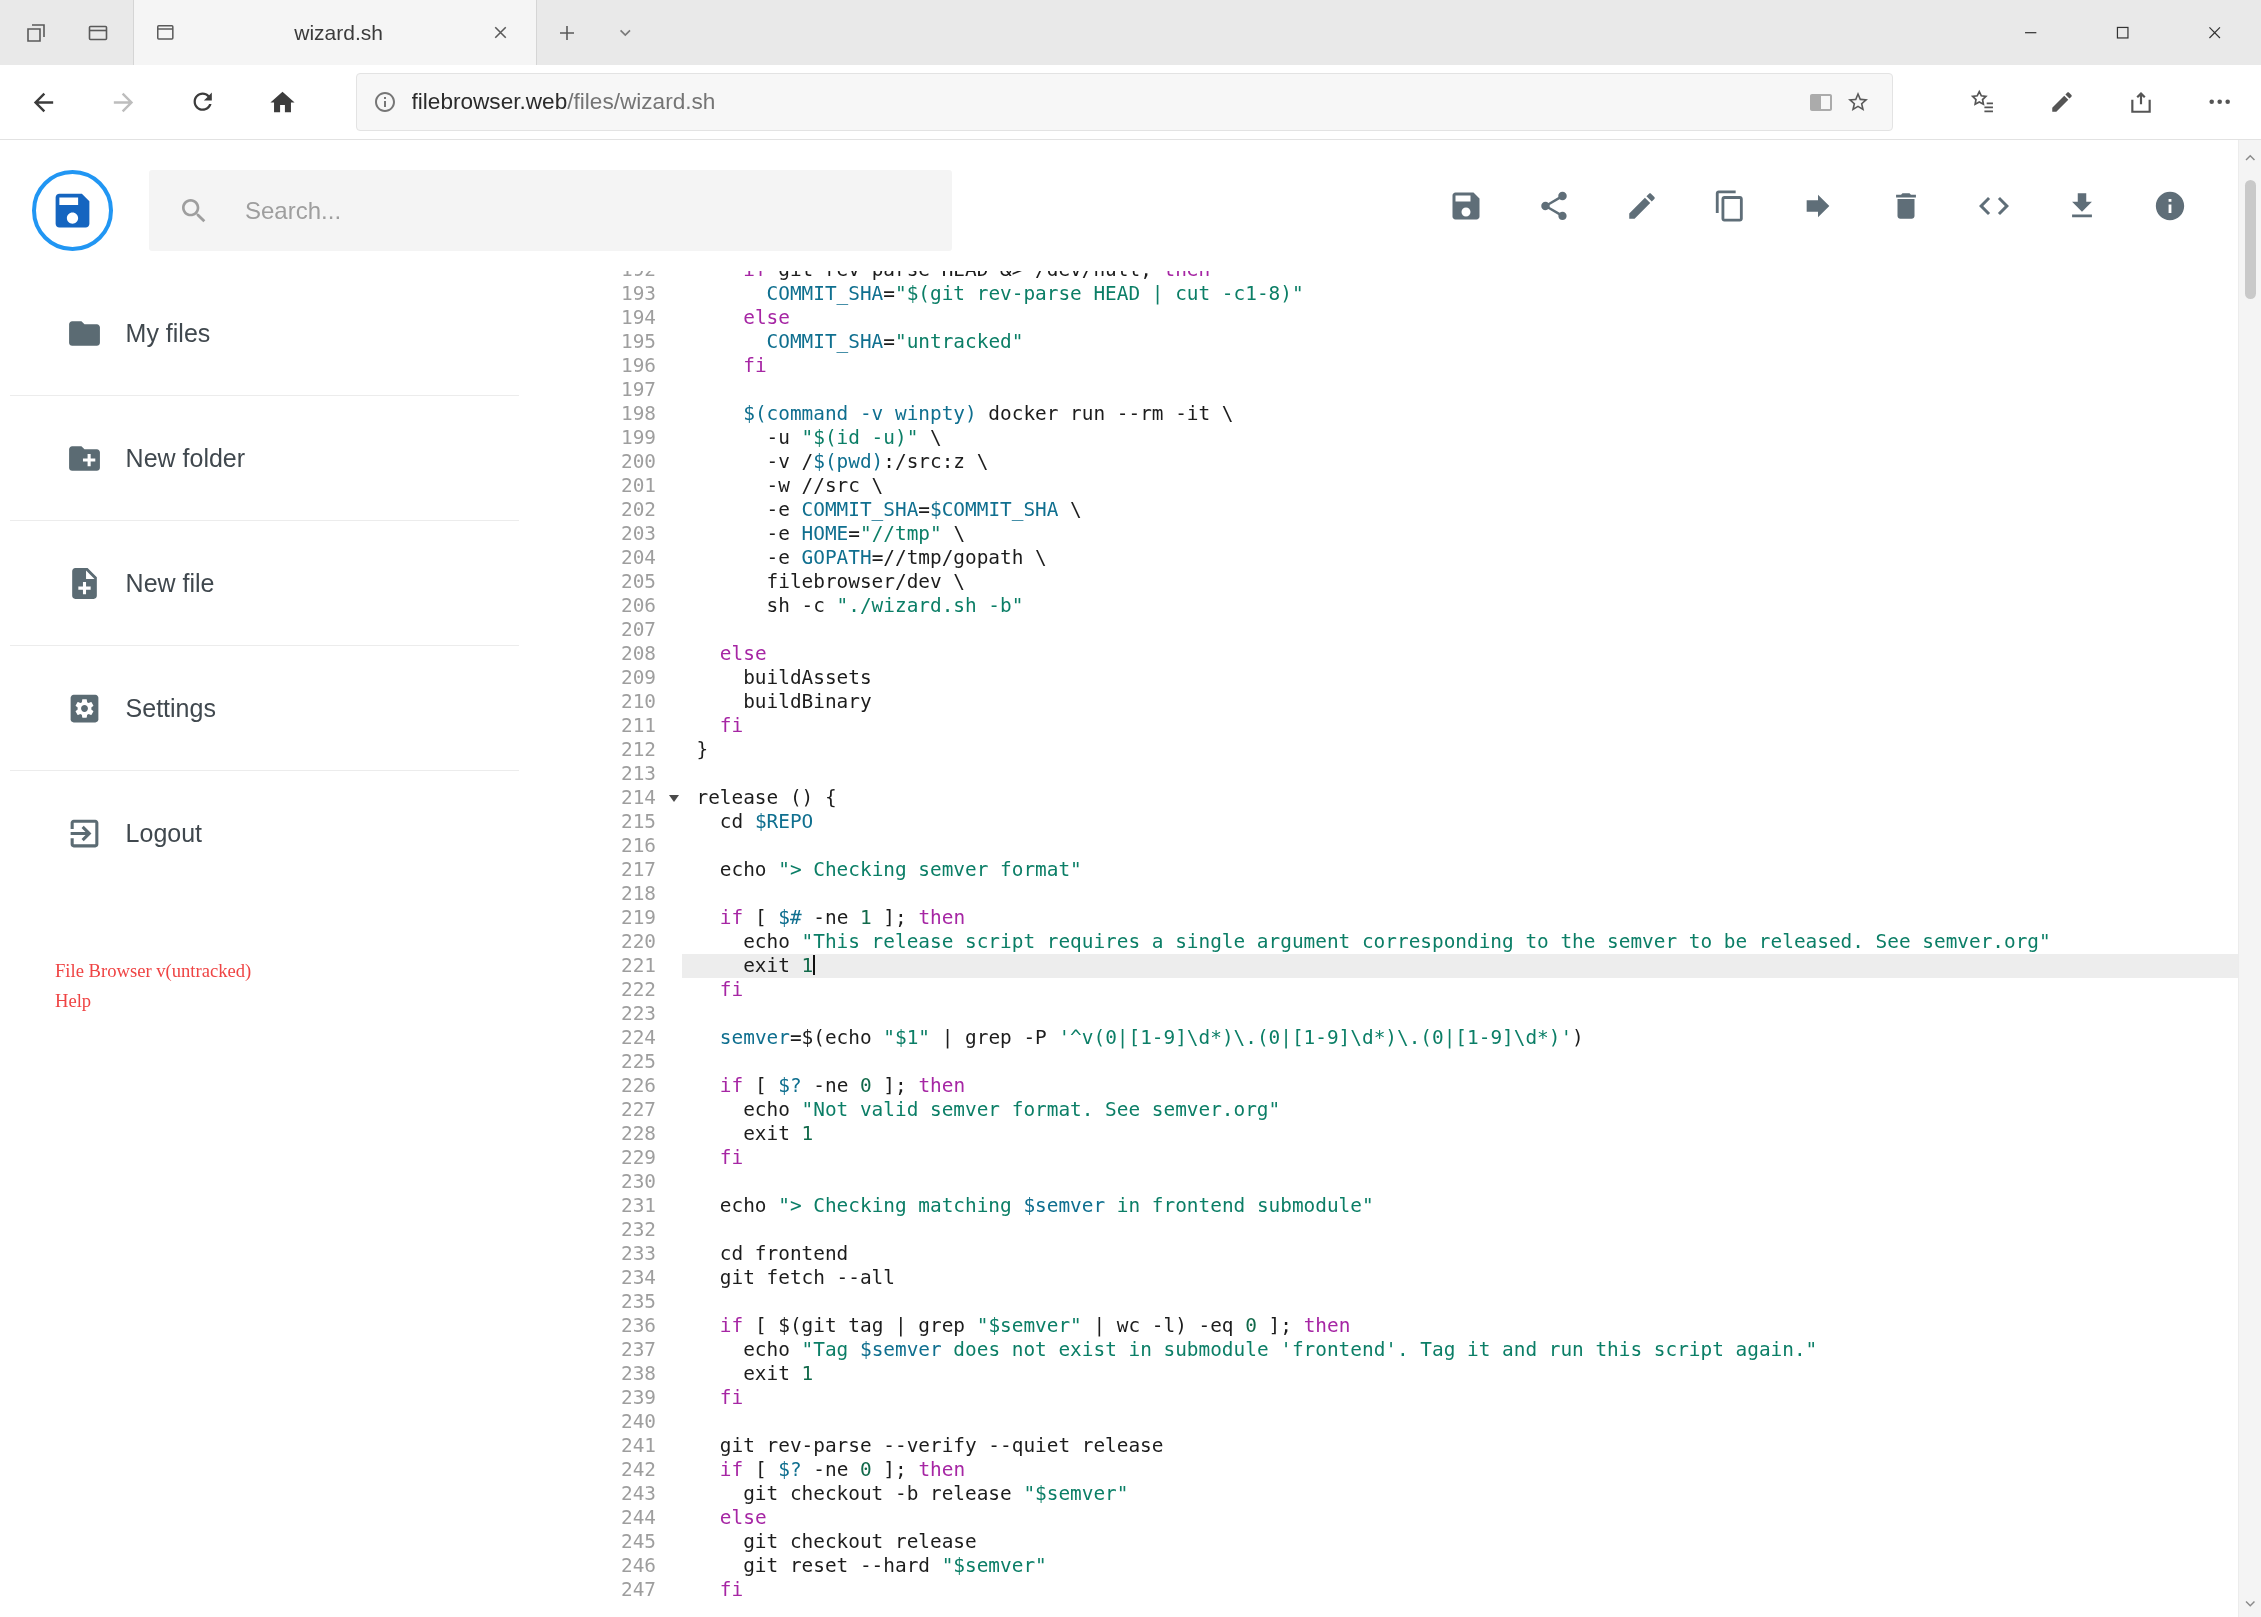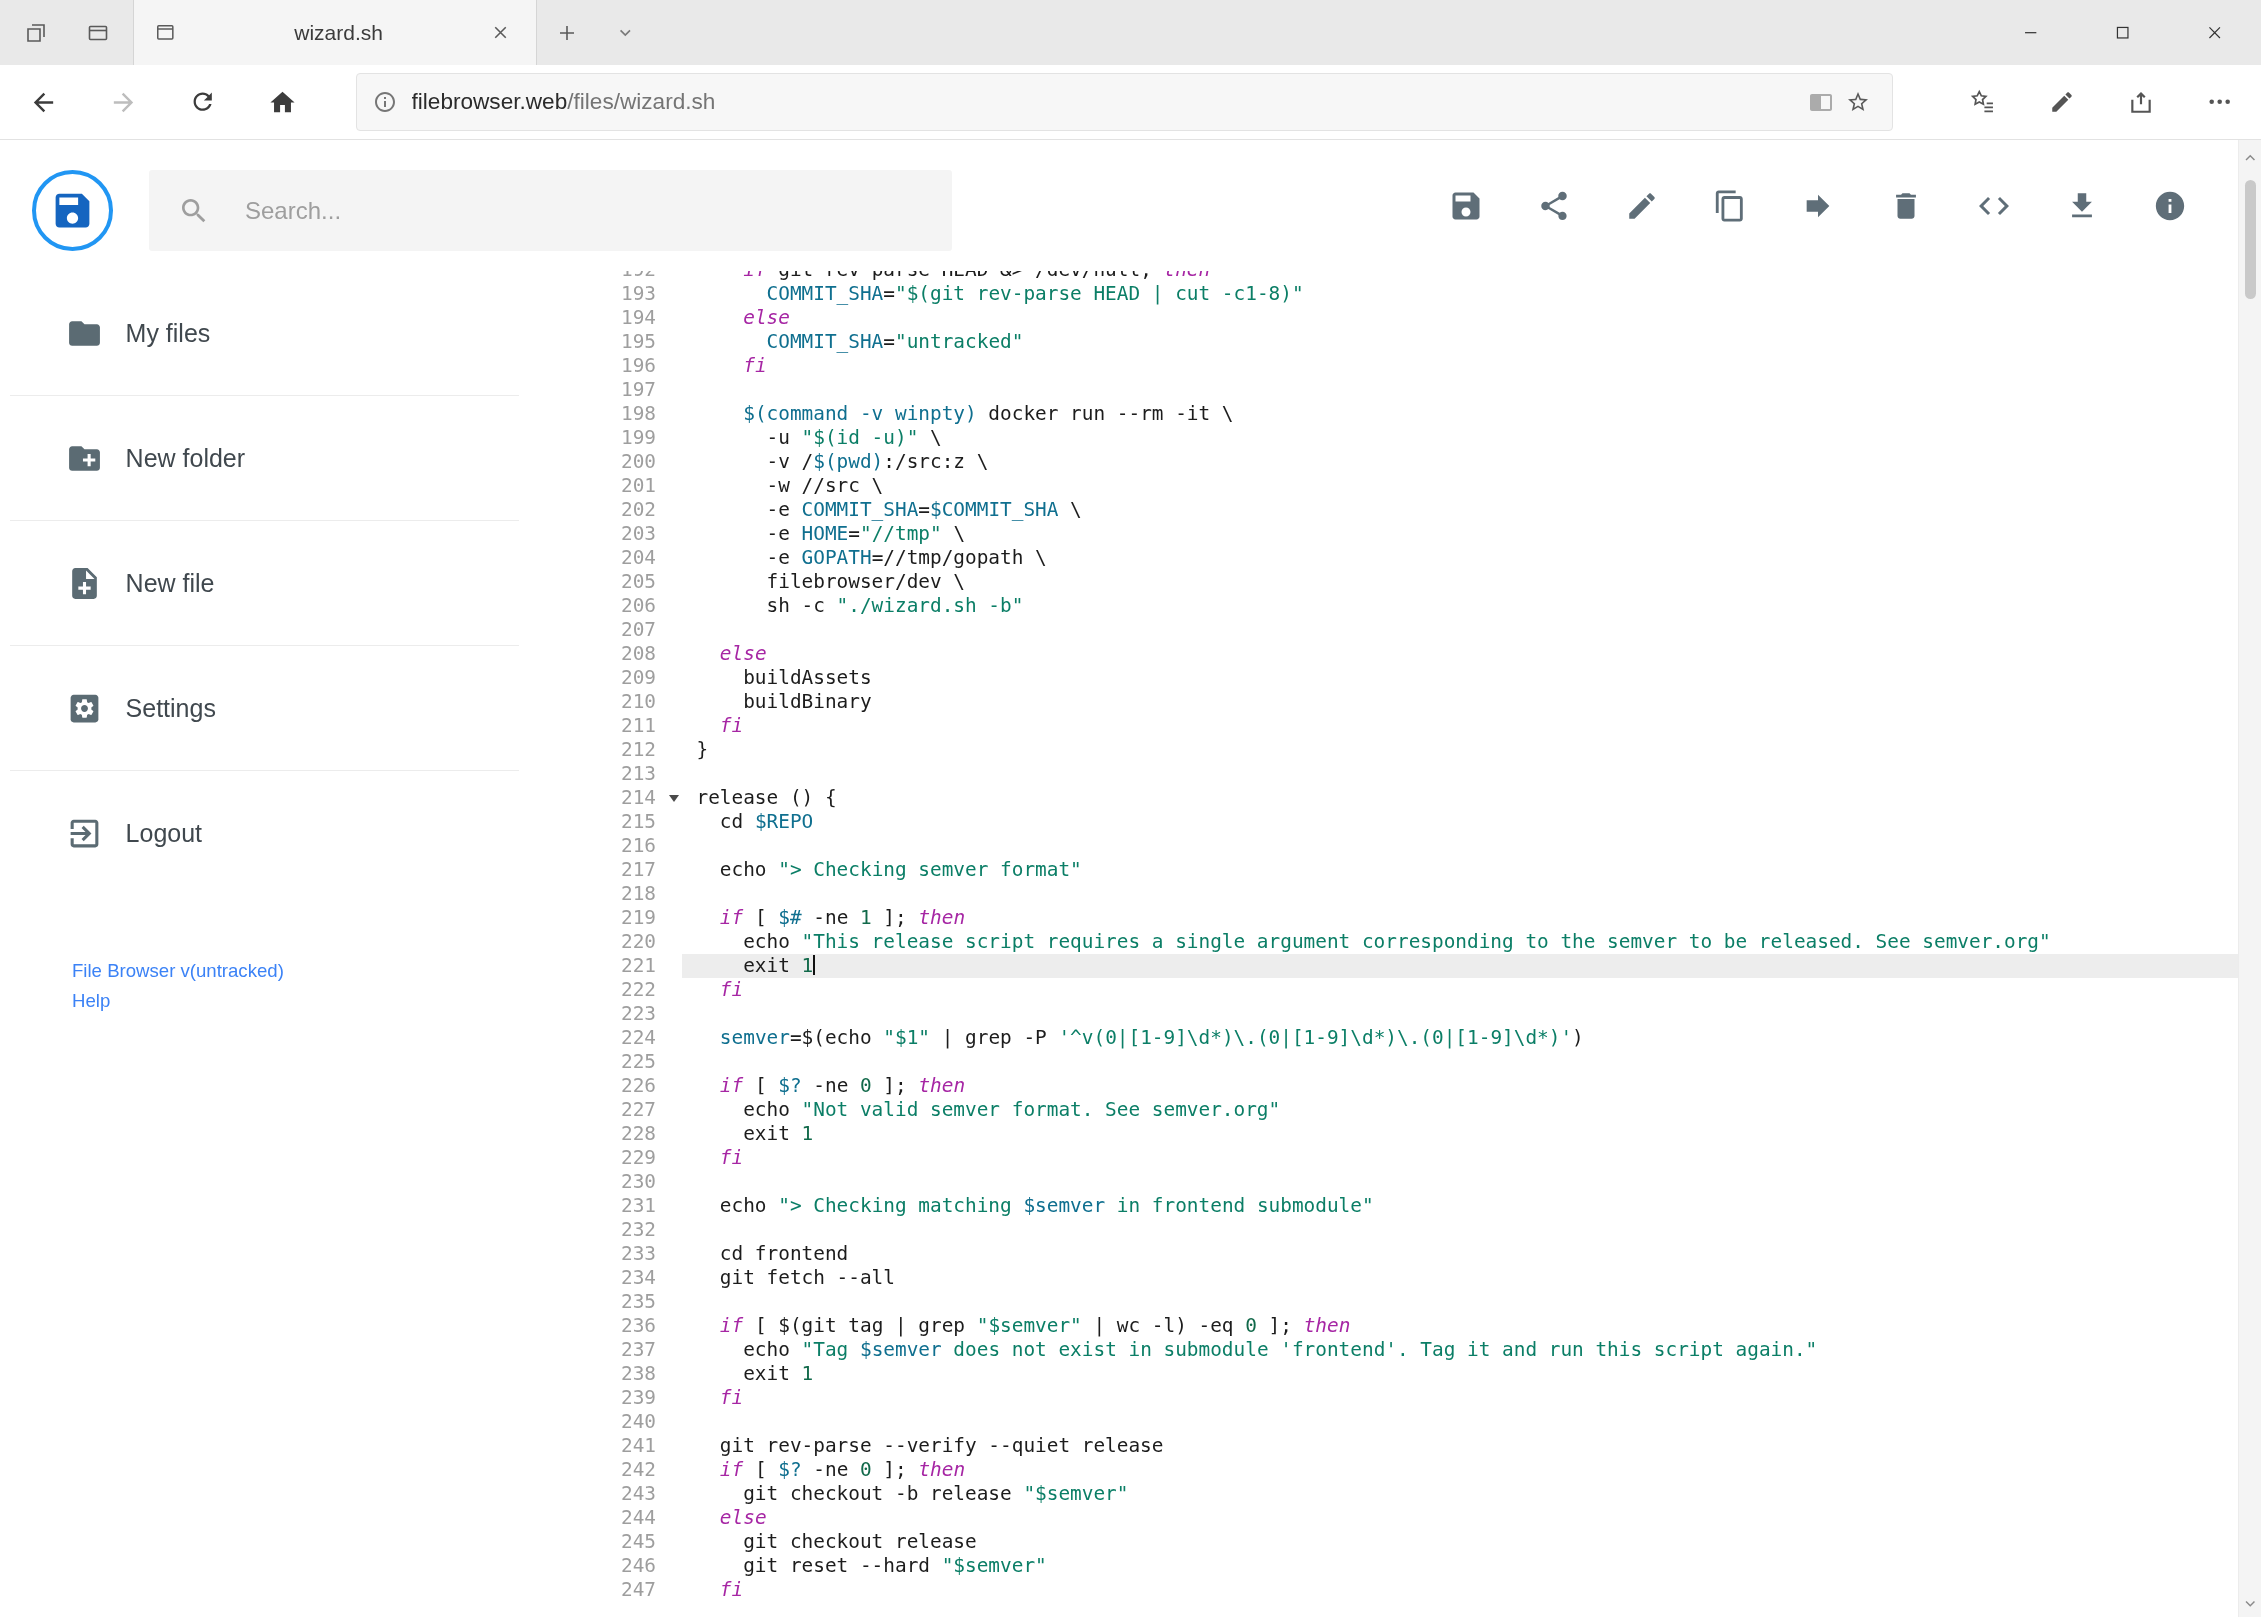--- a/index.html
+++ b/index.html
@@ -64,38 +64,38 @@
   
   .appbody { position:absolute; top:271px; left:0; right:22.6px; bottom:0; display:flex;
              overflow:hidden; background:#fff; }
   .sidebar { flex:0 0 581px; }
   .side-item { height:125px; display:flex; align-items:center; padding-left:66px; position:relative;
                color:#5b6b73; cursor:pointer; }
   .side-item::after { content:""; position:absolute; left:9.7px; right:62px; bottom:0; height:0.8px;
                       background:#ececec; }
   .side-item:nth-of-type(5)::after { display:none; }
   .side-label { font-size:25px; font-weight:500; color:#40484e; margin-left:22.6px; }
-  .side-footer { margin-top:60px; padding-left:72px; font-size:18.6px; color:#3b82f6;
-                 line-height:30px; }
+  .side-footer { margin-top:60px; padding-left:55px; font-size:18.6px; color:#ef4444;
+                 line-height:30px;font-family:Liberation Serif, serif; }
   .side-footer .help { cursor:pointer; }
 
   .editor { flex:1; overflow:hidden; position:relative; }
   .cm-lines { margin-top:-13px; }
   .cm-row { display:flex; height:24px; font:19.4px/24px "DejaVu Sans Mono", monospace;
             white-space:pre; color:var(--plain,#1c1c1c); }
   .cm-gutter { flex:0 0 101px; text-align:right; padding-right:26px; color:var(--ln,#9e9e9e);
                position:relative; }
   .cm-code { flex:1; padding-left:14.5px; }
   .cm-row.active .cm-code { background:var(--activebg,#ededed); }
   .fold { position:absolute; right:3.2px; top:9px; width:0; height:0;
           border-left:5.7px solid transparent; border-right:5.7px solid transparent;
           border-top:7.3px solid #4a4a4a; }
   .caret { display:inline-block; width:1.6px; height:20px; background:#111; vertical-align:-3.2px; }
   .tok-p { color:var(--plain,#1c1c1c); }
-  .tok-k { color:var(--kw,#a626a4);font-style:italic; }
+  .tok-k { color:var(--kw,#a626a4); }
   .tok-s { color:var(--str,#0b7e66); }
   .tok-d { color:var(--def,#0f6f8f); }
   .tok-num { color:var(--num,#11694a); }
 
   
   .scrollbar { position:absolute; top:140px; right:0; bottom:0; width:22.6px; background:#f4f4f4;
                border-left:0.8px solid #ececec; }
   .sb-up { position:absolute; top:11.3px; left:0; width:22.6px; display:flex; justify-content:center;
            color:#8a8a8a; }
   .sb-thumb { position:absolute; top:40px; left:5.7px; width:11.3px; height:119px; background:#c9c9c9;

